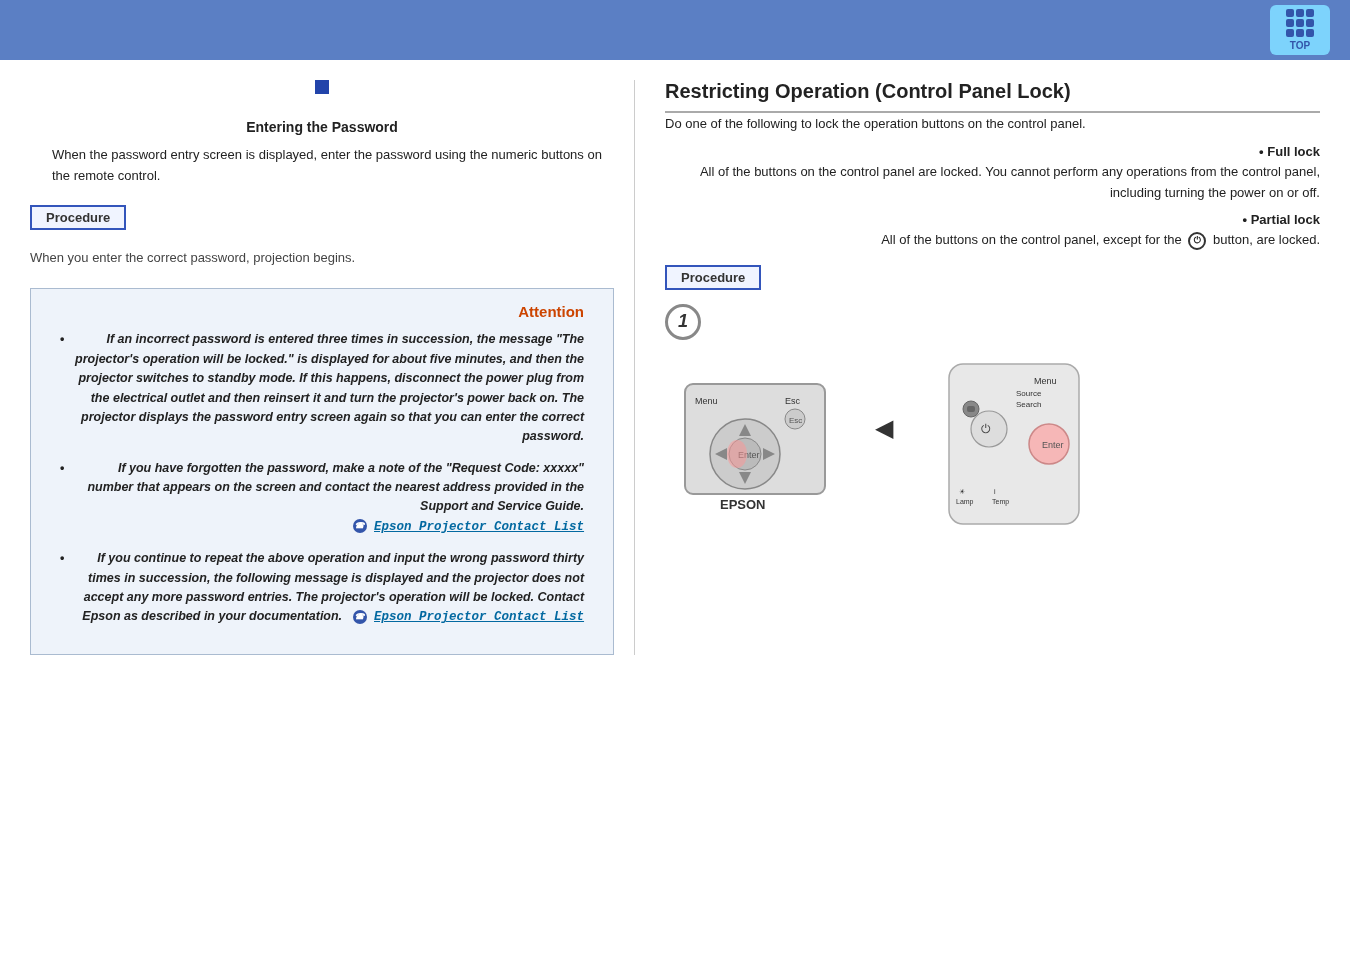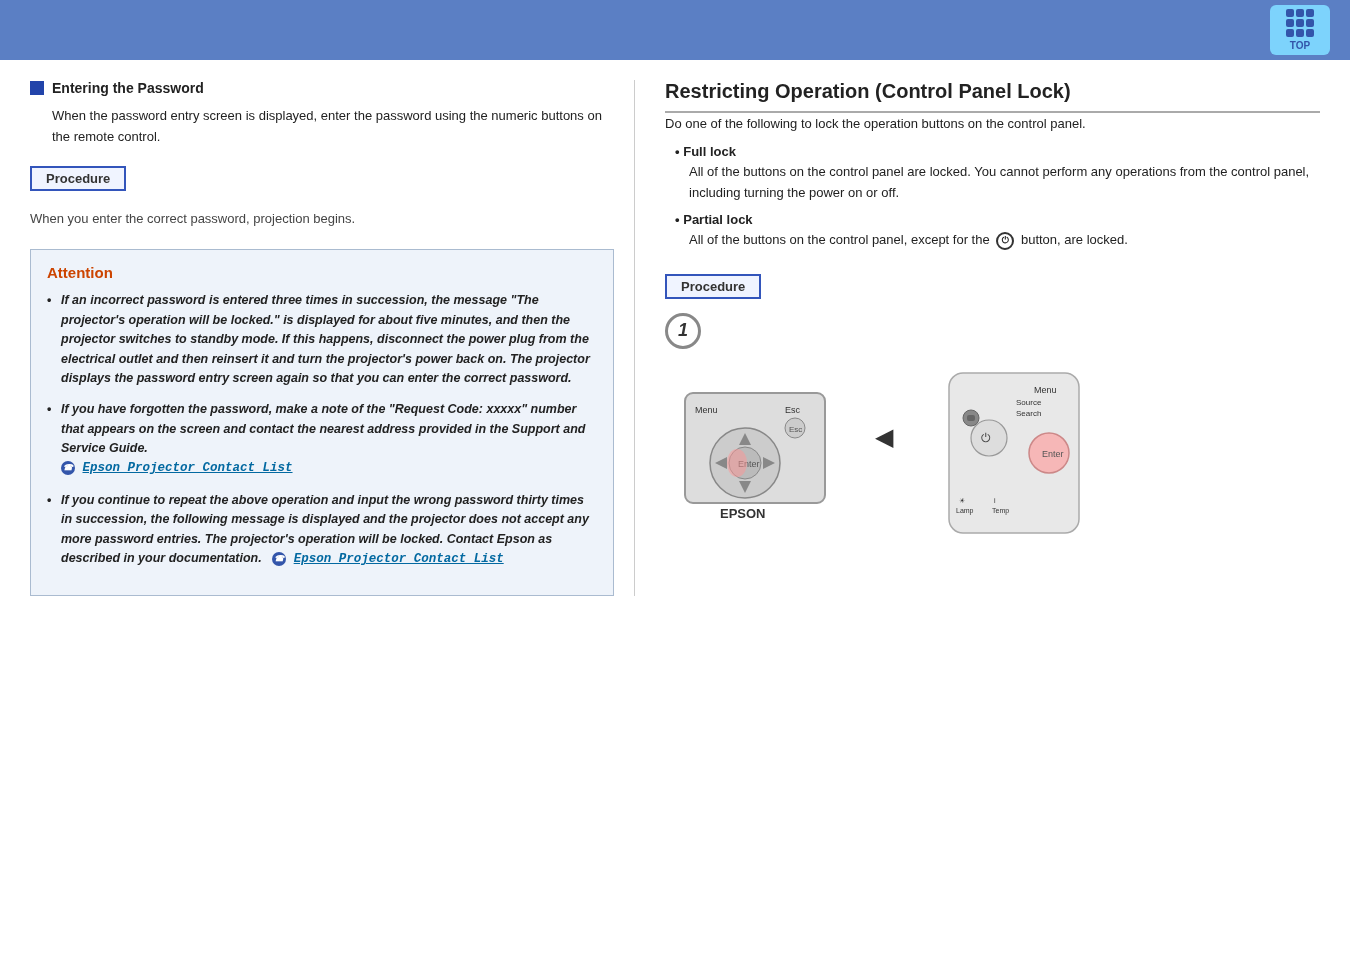--- a/index.html
+++ b/index.html
@@ -62,24 +62,25 @@
 
     
     .right-panel {
       width: 52%;
     }
 
     
     .section-heading {
       display: flex;
       align-items: center;
-      gap: 8px;
+      gap: 25px;
       font-weight: bold;
       font-size: 14px;
       margin-bottom: 10px;
+      flex-direction: column;
     }
     .blue-square {
       width: 14px;
       height: 14px;
       background: #2244aa;
       flex-shrink: 0;
     }
 
     .intro-text {
       margin-left: 22px;
@@ -103,22 +104,23 @@
     .after-procedure-text {
       margin-bottom: 20px;
       line-height: 1.6;
       color: #444;
     }
 
     
     .attention-box {
       border: 1px solid #aabbd0;
       background: #eef3fa;
-      padding: 14px 16px;
+      padding: 14px 29px;
       margin-top: 10px;
+      text-align: right;
     }
     .attention-title {
       color: #cc4400;
       font-weight: bold;
       font-size: 15px;
       margin-bottom: 10px;
     }
     .attention-list {
       list-style: none;
       padding: 0;
@@ -177,21 +179,22 @@
       margin-bottom: 0;
     }
 
     .right-intro {
       line-height: 1.65;
       margin-bottom: 10px;
     }
 
     .bullet-section {
       margin-left: 10px;
-      margin-bottom: 23px;
+      margin-bottom: 14px;
+      text-align: right;
     }
     .bullet-item {
       margin-bottom: 8px;
     }
     .bullet-label {
       font-weight: bold;
       margin-bottom: 3px;
     }
     .bullet-label::before {
       content: "• ";

